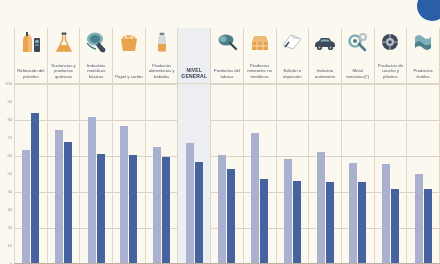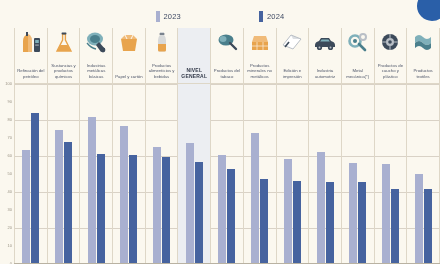--- a/index.html
+++ b/index.html
@@ -165,30 +165,20 @@
     background: #b9b2a2;
   }
 </style>
 </head>
 <body>
 
 <div id="root">
 
   <div class="corner-mark"></div>
 
-  <div class="legend">
-    <div class="legend-item">
-      <span class="legend-swatch" style="background:#a9b0d0"></span>
-      <span class="legend-label">2023</span>
-    </div>
-    <div class="legend-item">
-      <span class="legend-swatch" style="background:#46639f"></span>
-      <span class="legend-label">2024</span>
-    </div>
-  </div>
 
   <div class="plot">
 
     <div class="yaxis" id="yaxis">
         <span class="ytick" style="top: 56px;">100</span>
         <span class="ytick" style="top: 74px;">90</span>
         <span class="ytick" style="top: 92px;">80</span>
         <span class="ytick" style="top: 110px;">70</span>
         <span class="ytick" style="top: 128px;">60</span>
         <span class="ytick" style="top: 146px;">50</span>

